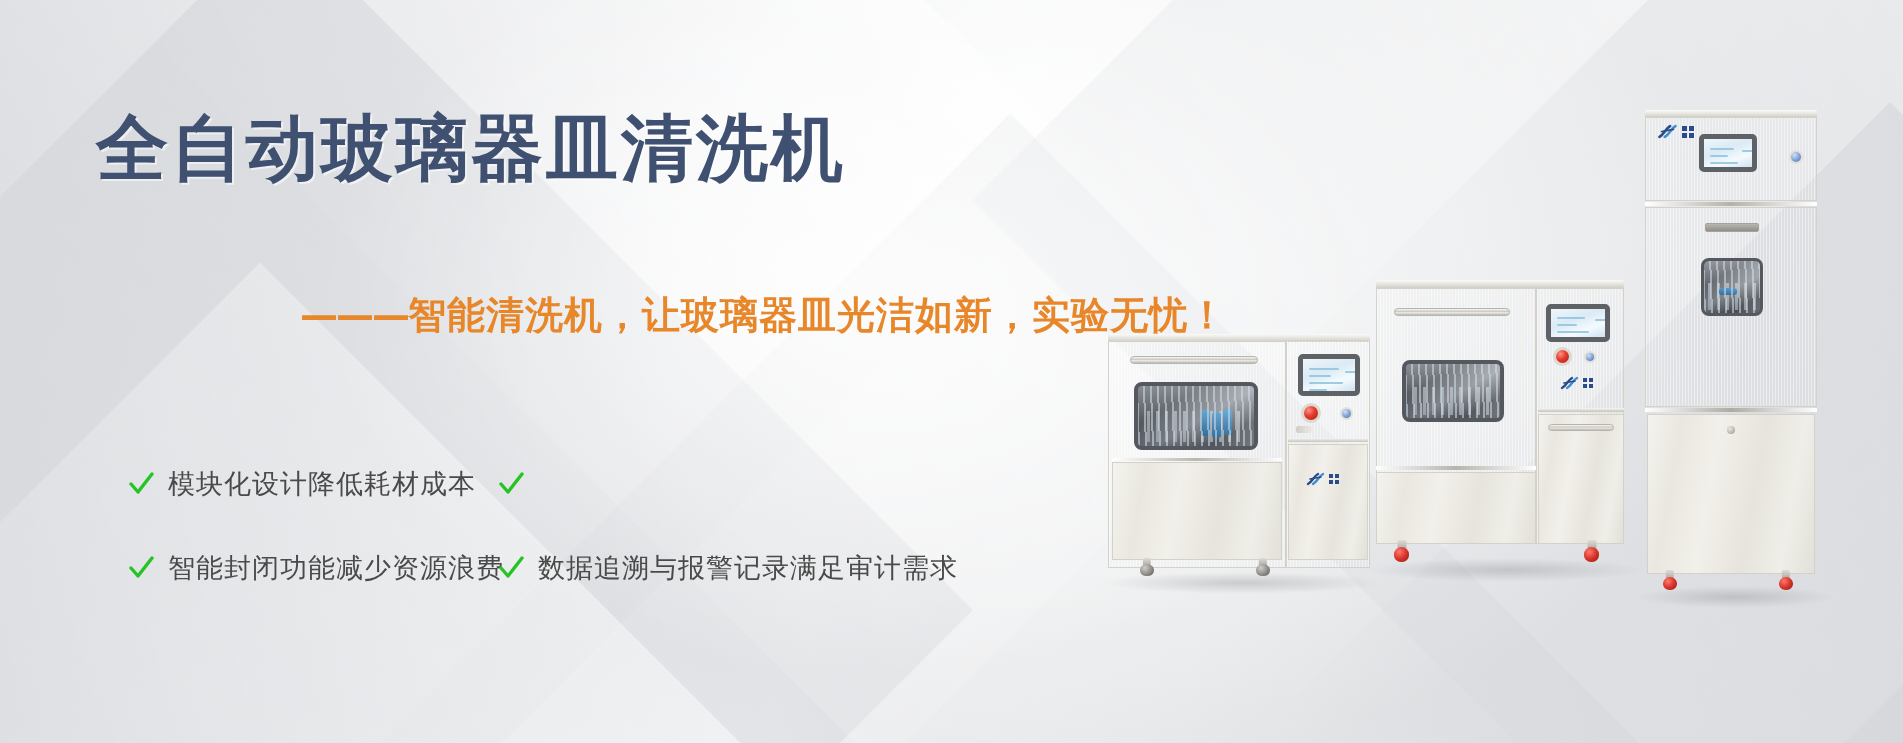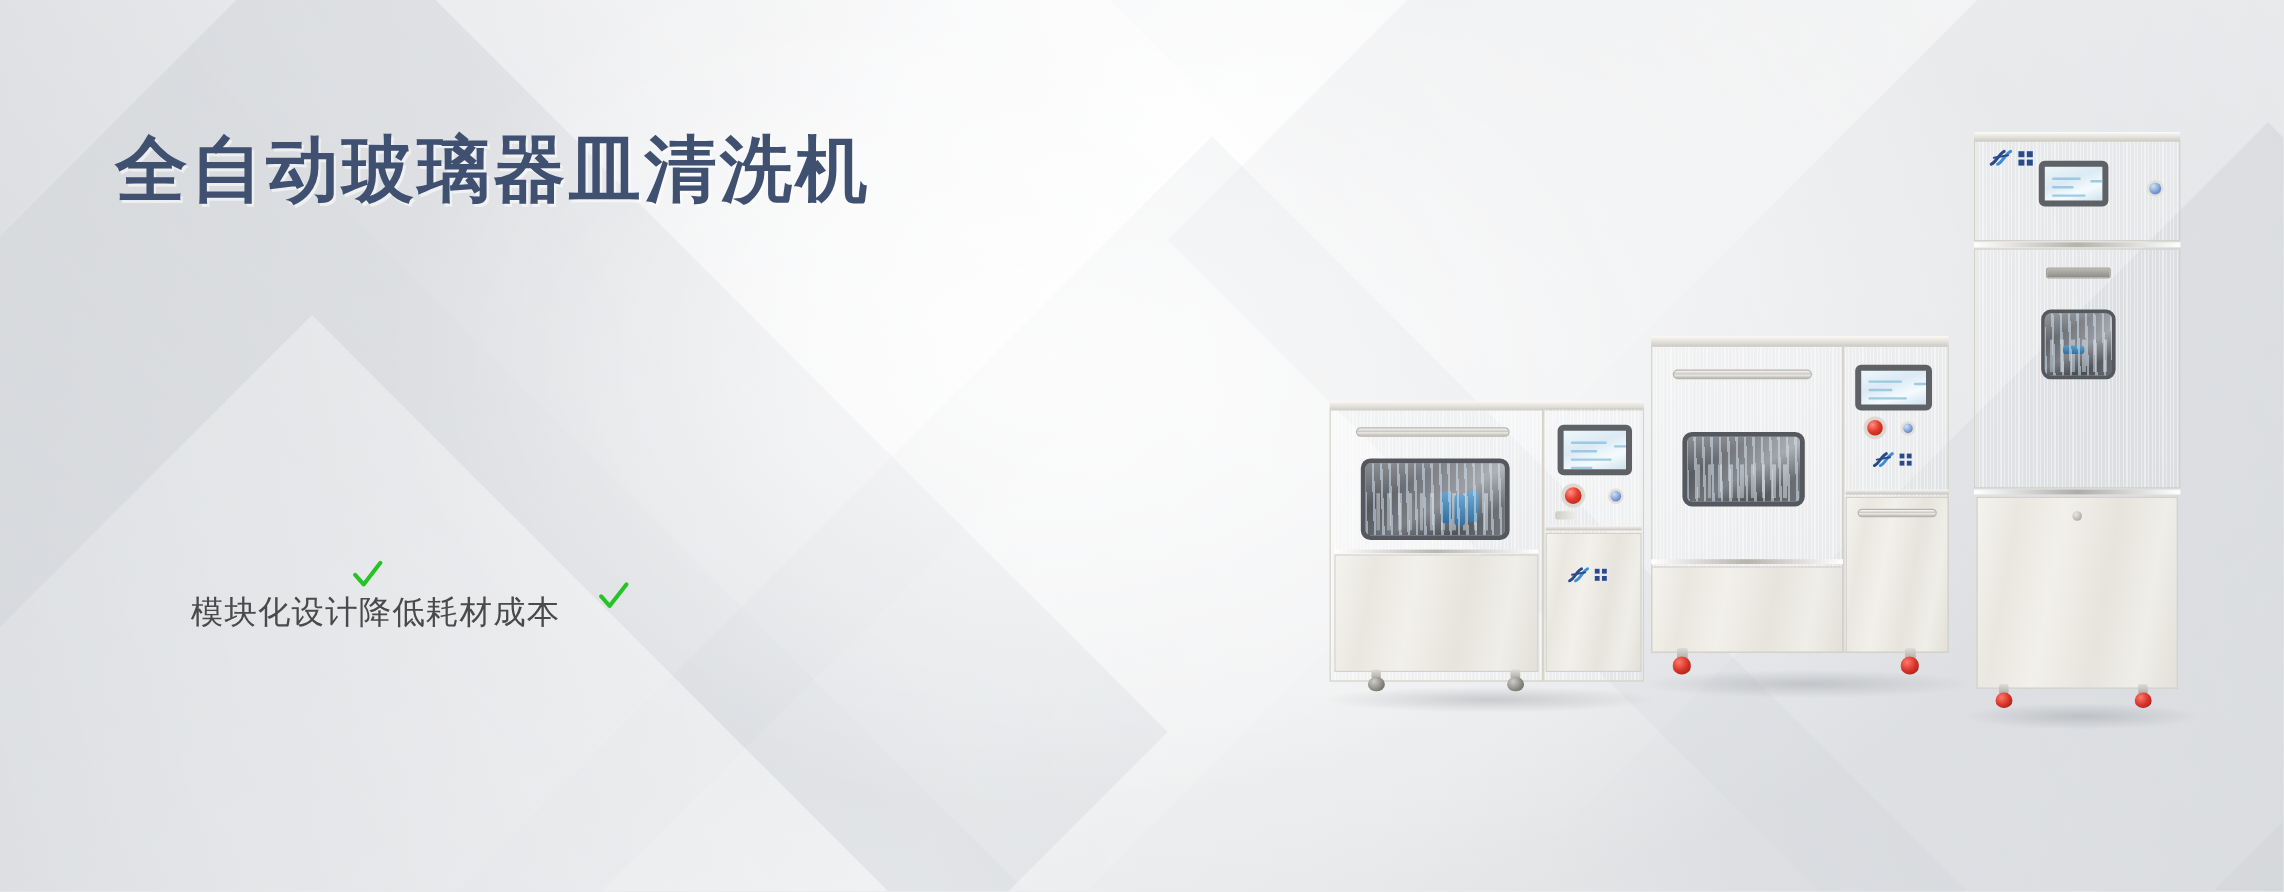--- a/index.html
+++ b/index.html
@@ -52,38 +52,38 @@
     background:linear-gradient(210deg,rgba(255,255,255,.50),rgba(255,255,255,0));
     transform:rotate(45deg);
   }
   .veil{position:absolute;inset:0;pointer-events:none;
     background:radial-gradient(ellipse 820px 560px at 46% 40%, rgba(255,255,255,.78) 0%, rgba(255,255,255,0) 68%);}
 
   
   .copy{position:absolute;left:0;top:0;width:1150px;height:743px;}
   .headline{
     position:absolute;left:96px;top:112px;
-    font-size:60px;line-height:1;font-weight:bold;
+    font-size:72px;line-height:1;font-weight:bold;
     color:#3f5071;letter-spacing:3px;white-space:nowrap;
     font-family:"DejaVu Sans","Liberation Sans",sans-serif;
     text-shadow:2px 2px 0 rgba(255,255,255,.55);
   }
   .subline{
     position:absolute;left:300px;top:296px;
     font-size:38px;line-height:1;font-weight:bold;
     color:#e8862a;white-space:nowrap;letter-spacing:1px;
     font-family:"DejaVu Sans","Liberation Sans",sans-serif;
   }
   .subline .dash{letter-spacing:-2px;}
 
   .features{position:absolute;left:128px;top:466px;width:920px;}
   .frow{display:flex;}
   .frow + .frow{margin-top:48px;}
   .fitem{display:flex;align-items:center;}
-  .fitem.c1{width:370px;flex-direction:column;}
+  .fitem.c1{width:370px;}
   .fitem.c2{width:540px;}
   .chk{
     width:26px;height:26px;flex:0 0 26px;margin-right:14px;
     position:relative;
   }
   .chk svg{display:block;}
   .ftxt{
     font-size:27px;color:#4a4a4a;white-space:nowrap;letter-spacing:1px;
     font-family:"DejaVu Sans","Liberation Sans",sans-serif;
   }
@@ -166,39 +166,60 @@
     <div class="f fe"></div>
     <div class="f ff"></div>
     <div class="f fg"></div>
   </div>
   <div class="veil"></div>
 
   <div class="copy">
 
     <div class="headline">全自动玻璃器皿清洗机</div>
 
+    <div class="subline">
+      <span class="dash">———</span><span>智能清洗机，让玻璃器皿光洁如新，实验无忧！</span>
+    </div>
 
     <div class="features">
       <div class="frow">
         <div class="fitem c1">
           <span class="chk">
             <svg width="26" height="26" viewBox="0 0 26 26">
                 <path d="M3 13 L10 21 L24 3" fill="none" stroke="#25c425" stroke-width="3.4" stroke-linecap="round" stroke-linejoin="round"></path>
               </svg>
           </span>
           <span class="ftxt">模块化设计降低耗材成本</span>
         </div>
         <div class="fitem c2">
           <span class="chk">
             <svg width="26" height="26" viewBox="0 0 26 26">
                 <path d="M3 13 L10 21 L24 3" fill="none" stroke="#25c425" stroke-width="3.4" stroke-linecap="round" stroke-linejoin="round"></path>
               </svg>
           </span>
         </div>
       </div>
+      <div class="frow">
+        <div class="fitem c1">
+          <span class="chk">
+            <svg width="26" height="26" viewBox="0 0 26 26">
+                <path d="M3 13 L10 21 L24 3" fill="none" stroke="#25c425" stroke-width="3.4" stroke-linecap="round" stroke-linejoin="round"></path>
+              </svg>
+          </span>
+          <span class="ftxt">智能封闭功能减少资源浪费</span>
+        </div>
+        <div class="fitem c2">
+          <span class="chk">
+            <svg width="26" height="26" viewBox="0 0 26 26">
+                <path d="M3 13 L10 21 L24 3" fill="none" stroke="#25c425" stroke-width="3.4" stroke-linecap="round" stroke-linejoin="round"></path>
+              </svg>
+          </span>
+          <span class="ftxt">数据追溯与报警记录满足审计需求</span>
+        </div>
+      </div>
     </div>
   </div>
 
   <div class="products">
 
     <div class="machine" style="left:28px;top:330px;width:270px;height:270px;">
 
       <div class="panel brushed" style="position:absolute;left:0;top:10px;width:178px;height:228px;"></div>
 
       <div style="position:absolute;left:0;top:4px;width:262px;height:8px;background:linear-gradient(180deg,#fbfaf7,#cfcdc6);border-radius:2px;"></div>

